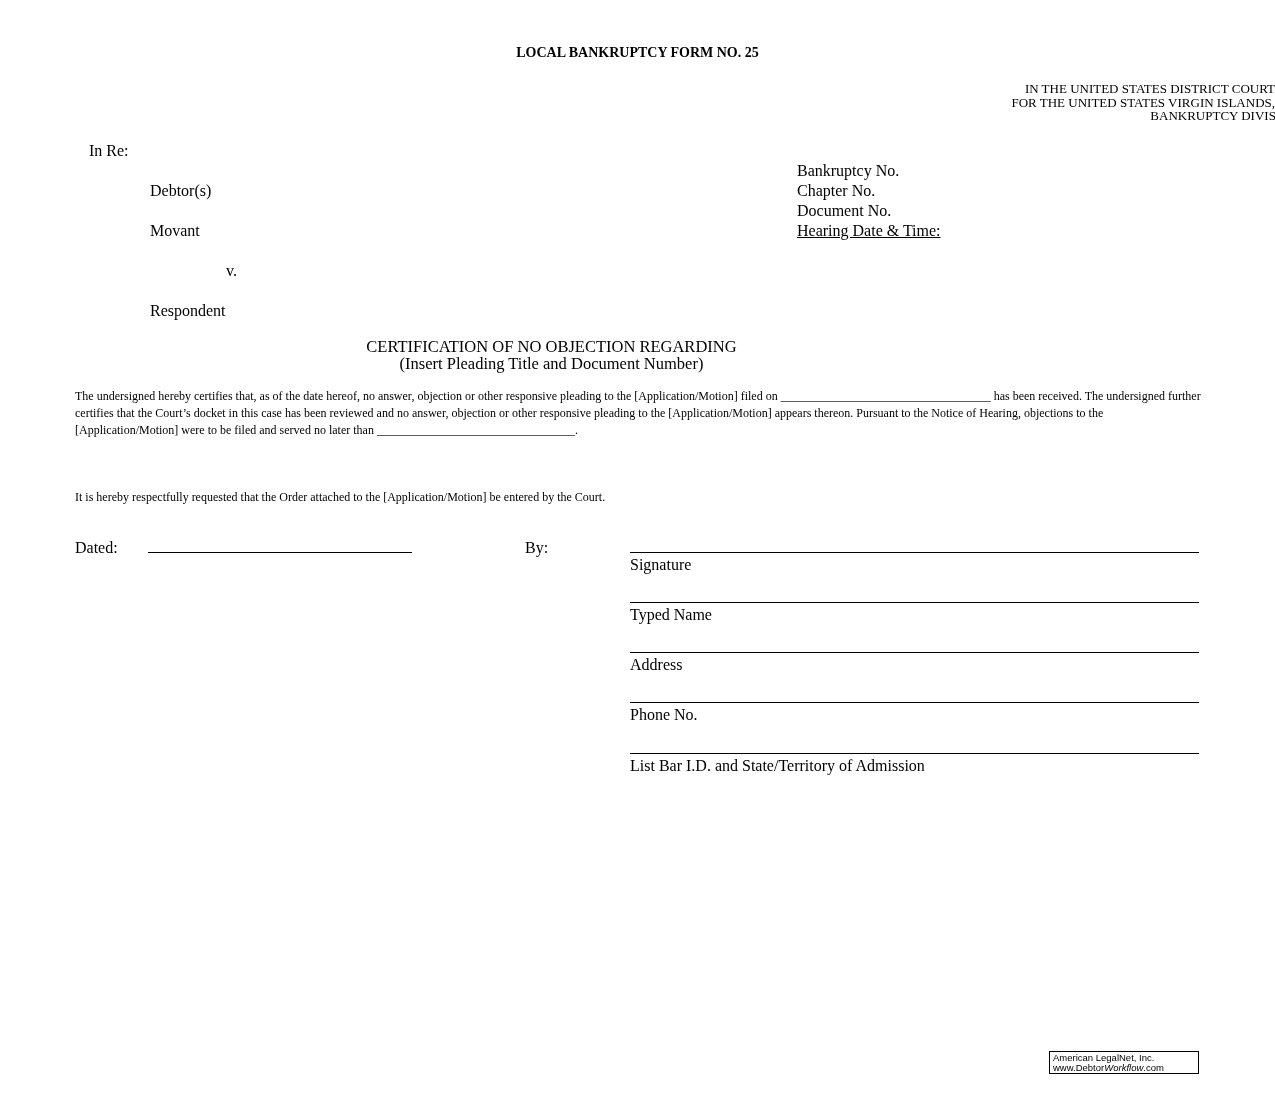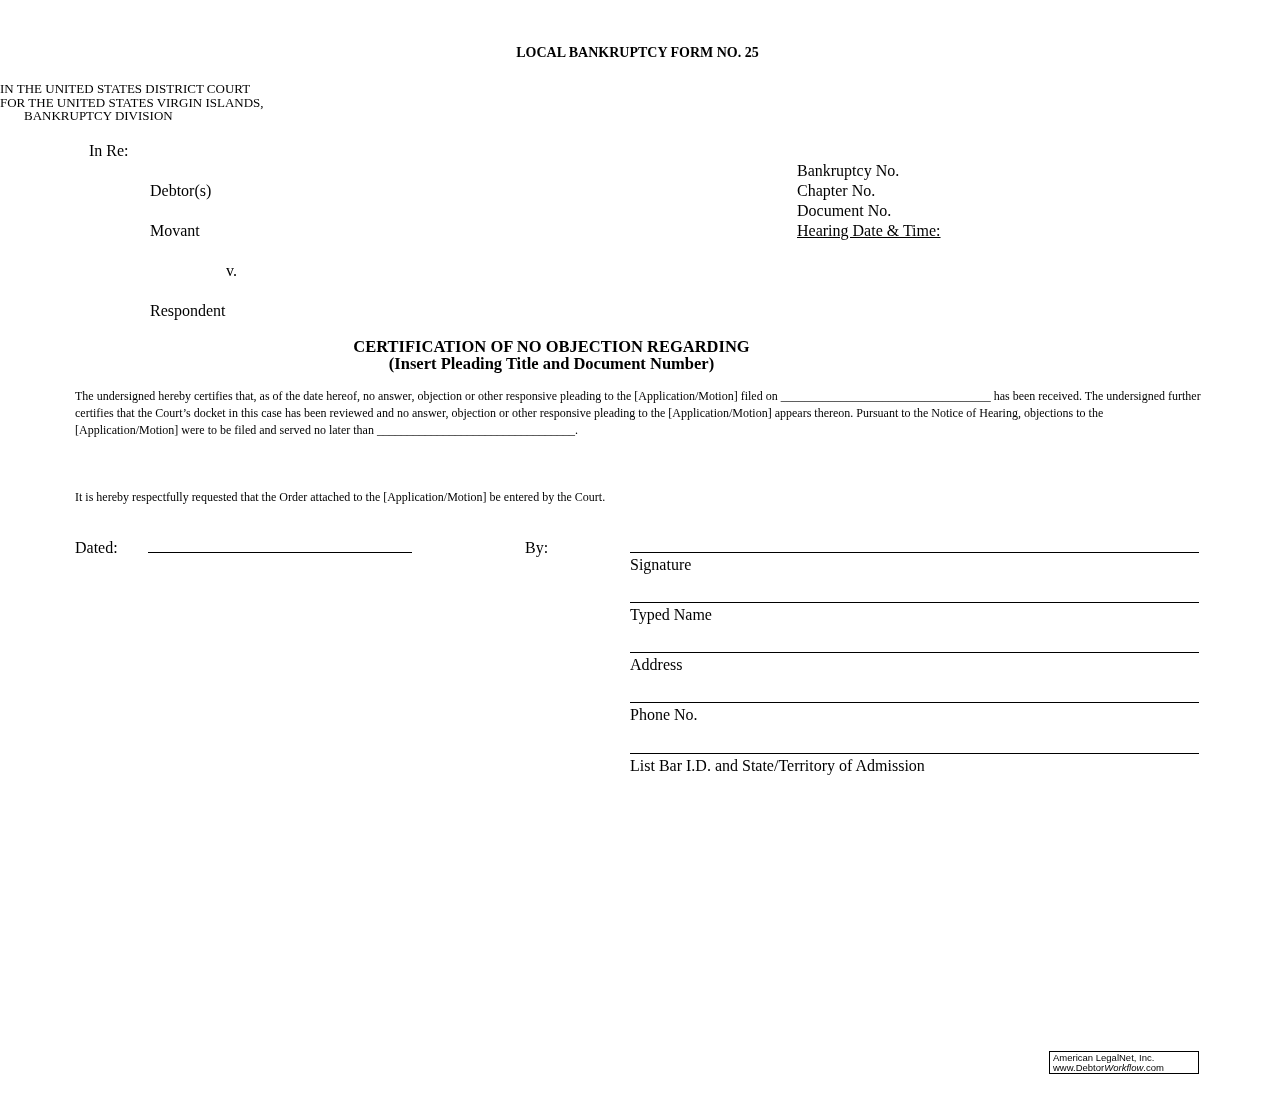--- a/index.html
+++ b/index.html
@@ -1,21 +1,21 @@
 <!DOCTYPE html>
 <html><head>
 <meta charset="utf-8">
 <style>
   html, body { margin:0; padding:0; background:#fff; }
   body { width:1275px; height:1100px; position:relative; font-family:"Liberation Serif", serif; color:#000; overflow:hidden; }
   .abs { position:absolute; white-space:nowrap; }
   .title { left:0; width:1275px; top:45px; text-align:center; font-weight:bold; font-size:14px; }
-  .court { left:0; width:1275px; text-align:left; font-size:13px; line-height:14px; }
+  .court { left:0; width:1275px; text-align:right; font-size:13px; line-height:14px; }
   .lbl { font-size:16px; }
-  .heading { left:0; width:1103px; text-align:center; font-weight:bold; font-size:16.5px; }
+  .heading { left:0; width:1103px; text-align:center; font-weight:normal; font-size:16.5px; }
   .para { left:75px; width:1130px; font-size:12px; line-height:17px; white-space:normal; }
   .line { position:absolute; height:0; border-top:1.6px solid #000; }
   .footer-box { position:absolute; left:1049px; top:1051px; width:150px; height:23px; border:1px solid #000; font-family:"Liberation Sans", sans-serif; font-size:9.5px; line-height:10px; padding:1px 0 0 3px; box-sizing:border-box; }
 </style>
 </head>
 <body>
 
 <div class="abs title">LOCAL BANKRUPTCY FORM NO. 25</div>
 <div class="abs court" style="top:82px;">IN THE UNITED STATES DISTRICT COURT</div>
 <div class="abs court" style="top:96px;">FOR THE UNITED STATES VIRGIN ISLANDS,</div>

